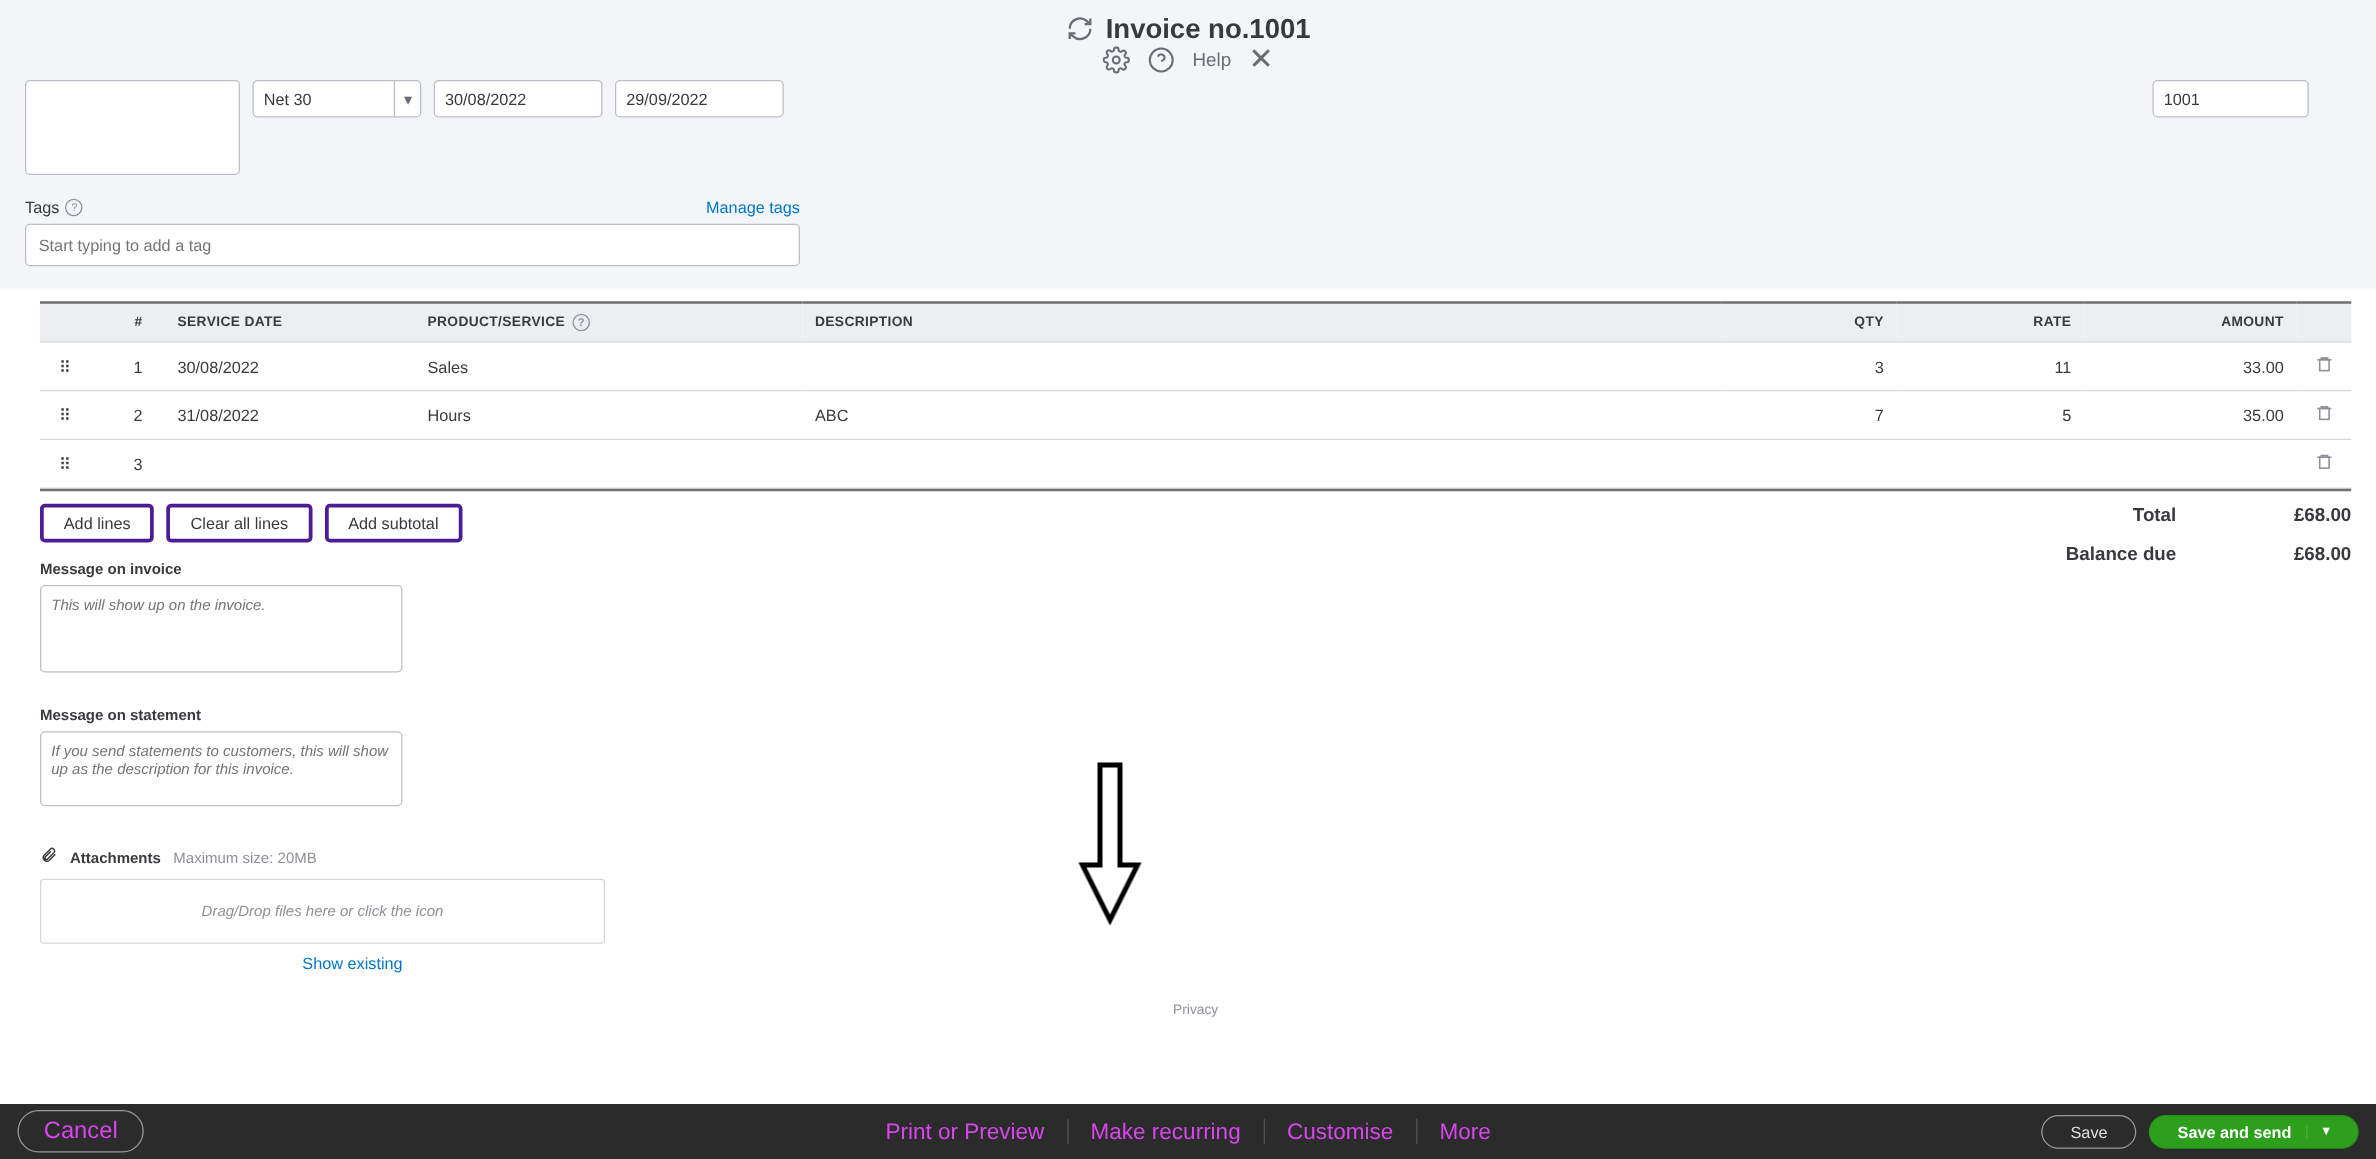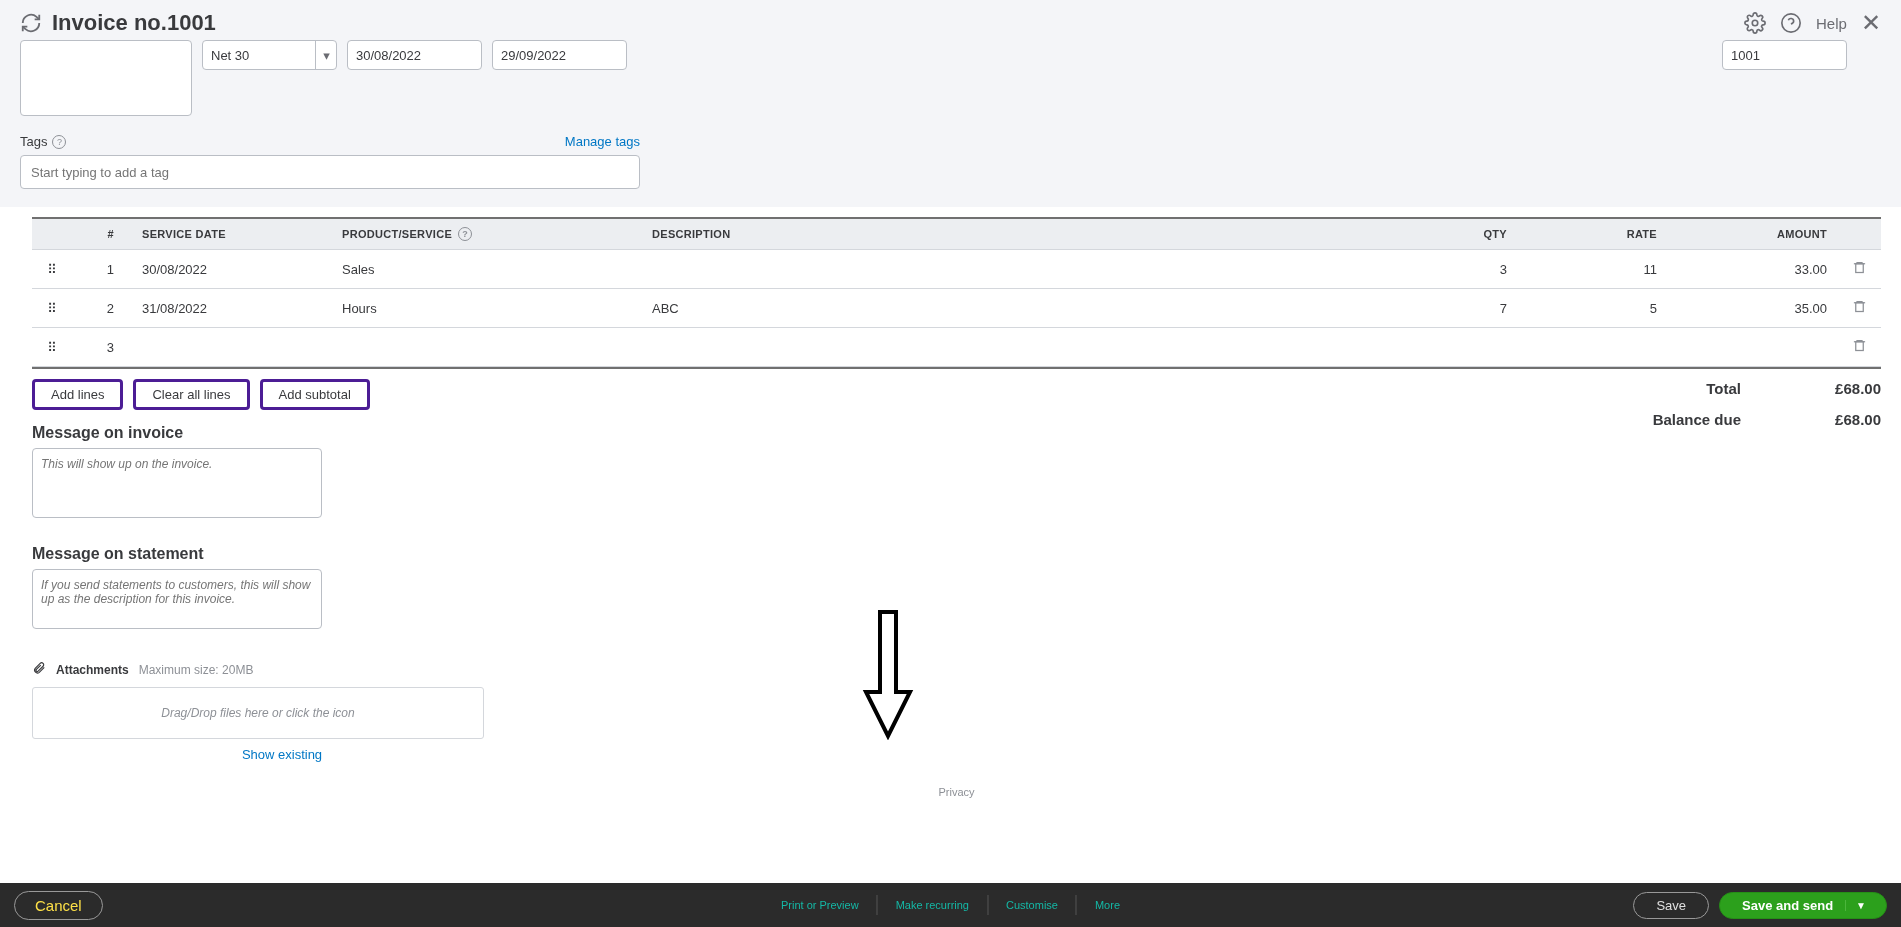--- a/index.html
+++ b/index.html
@@ -6,23 +6,24 @@
   body {
     font-family: -apple-system, BlinkMacSystemFont, "Segoe UI", Helvetica, Arial, sans-serif;
     font-size: 13px;
     color: #393a3d;
     background: #fff;
     overflow-x: hidden;
   }
   .top-header {
     display: flex;
     align-items: center;
-    justify-content: space-between;
+    justify-content: center;
     padding: 10px 20px 4px 20px;
     background: #f4f5f8;
+    flex-direction: column;
   }
   .top-left { display: flex; align-items: center; gap: 10px; }
   .recur-icon { display:inline-flex; }
   .page-title { font-size: 22px; font-weight: 700; color: #393a3d; }
   .top-right { display: flex; align-items: center; gap: 14px; }
   .icon-btn { display:inline-flex; cursor:pointer; color:#6b6c72; }
   .help-lbl { color:#6b6c72; font-size:15px; }
   .close-x { font-size:24px; font-weight:400; color:#6b6c72; cursor:pointer; line-height:1;}
   .upper-section {
     background: #f4f5f8;
@@ -70,21 +71,21 @@
   .trash { width:40px; text-align:center; color:#8d9096; cursor:pointer;}
   .btn-row { display:flex; gap:10px; margin-top:10px; align-items:flex-start;}
   .outline-btn {
     border:3px solid #4c1d95; background:#fff; color:#393a3d; font-size:13px;
     padding: 5px 16px; border-radius:4px; cursor:pointer;
   }
   .totals-area { float:right; margin-top:-30px; text-align:right; }
   .totals-row { display:flex; justify-content:flex-end; gap:60px; margin-bottom:14px; font-size:15px;}
   .totals-lbl { font-weight:600; color:#393a3d;}
   .totals-val { font-weight:700; min-width:80px; text-align:right;}
-  .section-lbl { font-size:16px; font-weight:600; color:#393a3d; margin-top:14px; margin-bottom:6px;}
+  .section-lbl { font-size:12px; font-weight:600; color:#393a3d; margin-top:14px; margin-bottom:6px;}
   .msg-box {
     width:290px; height:70px; border:1px solid #babec5; border-radius:4px;
     padding:8px; font-size:12px; color:#ef4444; font-style:italic; resize:none;
     font-family:inherit;
   }
   .msg-box2 { height:60px; }
   .attach-row { display:flex; align-items:center; gap:10px; margin-top:28px; font-size:12px;}
   .attach-lbl { font-weight:600; }
   .attach-hint { color:#8d9096; }
   .drop-zone {
@@ -97,25 +98,25 @@
   .arrow-overlay {
     position:fixed; left:858px; top:610px; pointer-events:none; z-index:50;
   }
   .footer-bar {
     position:fixed; bottom:0; left:0; right:0; height:44px;
     background:#2b2b2b; display:flex; align-items:center; color:#fff;
     padding:0 14px; justify-content:space-between;
   }
   .footer-left, .footer-center, .footer-right { display:flex; align-items:center; gap:0;}
   .footer-center { position:absolute; left:50%; transform:translateX(-50%); gap:0;}
-  .footer-link { color:#14b8a6; font-size:11px; padding:0 18px; cursor:pointer; border-right:1px solid #555; line-height:20px;}
+  .footer-link { color:#d946ef; font-size:18px; padding:0 18px; cursor:pointer; border-right:1px solid #555; line-height:20px;}
   .footer-link:last-child { border-right:none;}
   .cancel-btn {
-    border:1px solid #999; color:#fde047; background:transparent; border-radius:18px;
-    padding:5px 20px; font-size:15px; cursor:pointer;
+    border:1px solid #999; color:#d946ef; background:transparent; border-radius:18px;
+    padding:5px 20px; font-size:19px; cursor:pointer;
   }
   .save-btn {
     border:1px solid #999; color:#e0e0e0; background:transparent; border-radius:18px;
     padding:5px 22px; font-size:13px; cursor:pointer; margin-right:10px;
   }
   .save-send-btn {
     background:#2ca01c; color:#fff; border:1px solid #259016; border-radius:18px;
     padding:5px 20px 5px 22px; font-size:13px; font-weight:600; cursor:pointer;
     display:flex; align-items:center; gap:12px;
   }

